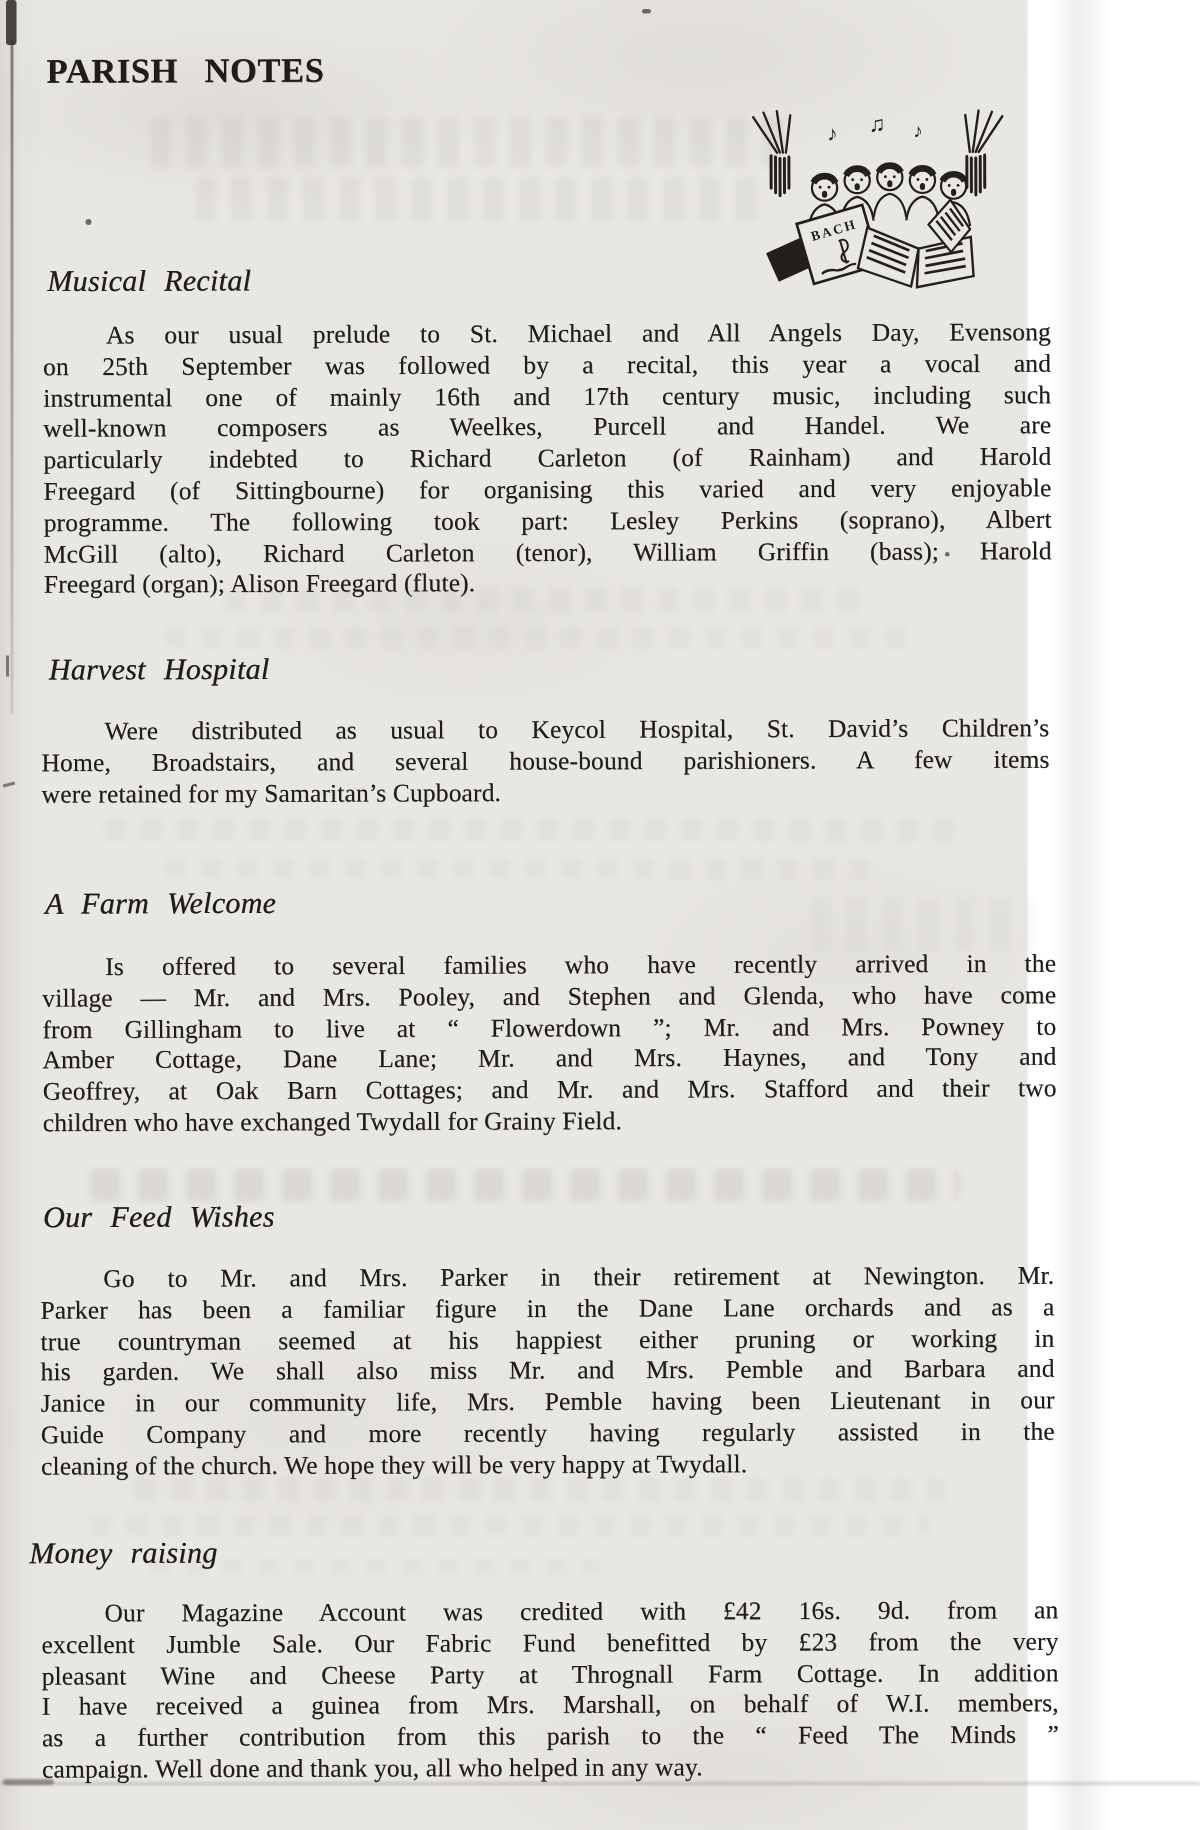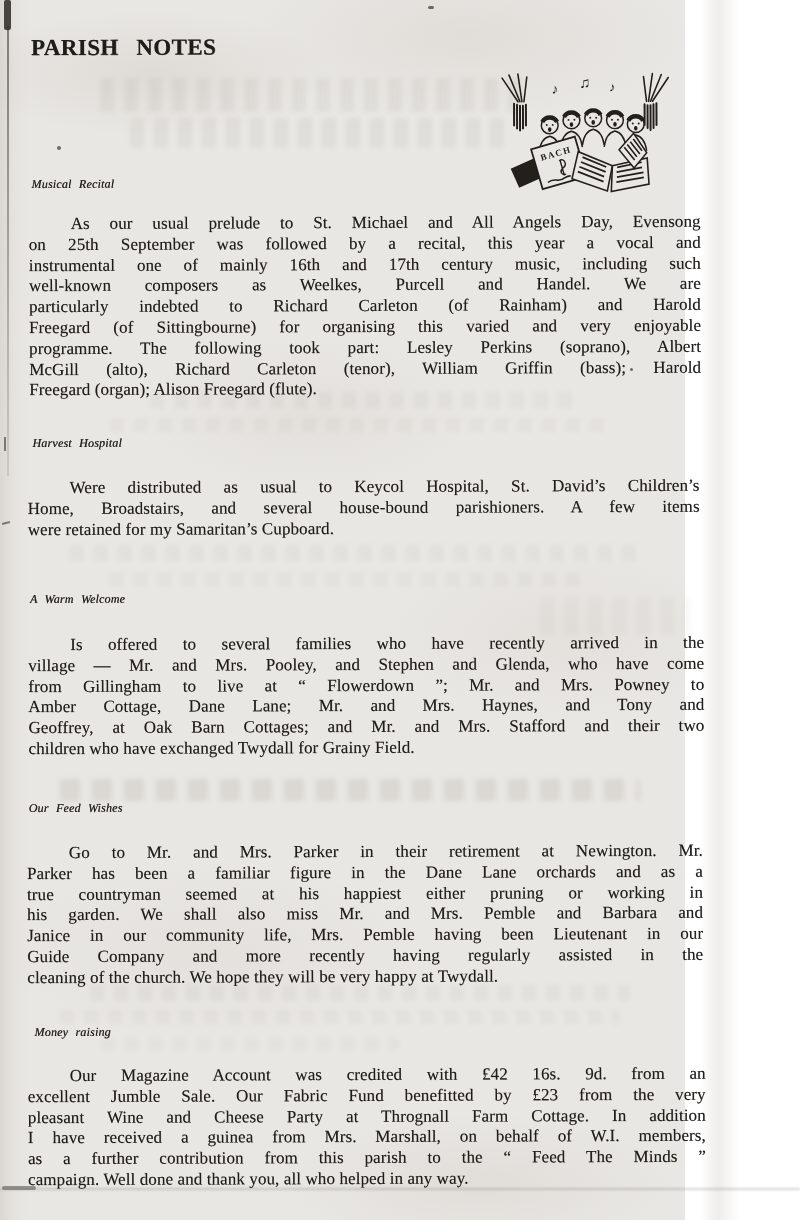--- a/index.html
+++ b/index.html
@@ -20,21 +20,21 @@
       linear-gradient(90deg, rgba(150,145,137,.18) 0px, rgba(150,145,137,.05) 14px, rgba(150,145,137,0) 30px);
     color:#201d19;
   }
   .content{position:absolute;inset:0;transform:rotate(-0.2deg);transform-origin:50% 50%;}
   .doc-title{
     position:absolute;left:33px;top:34px;
     font-size:23px;font-weight:bold;letter-spacing:.4px;word-spacing:.5em;
     text-shadow:.3px .3px 0 rgba(32,29,25,.6);
   }
   .sec-heading{
-    position:absolute;font-style:italic;font-size:12px;
+    position:absolute;font-style:italic;font-size:20px;
     word-spacing:.34em;letter-spacing:.2px;
     text-shadow:.3px 0 0 rgba(32,29,25,.75);
   }
   .para{position:absolute;font-size:17px;line-height:20.8px;letter-spacing:.1px;
     text-shadow:.2px .2px 0 rgba(32,29,25,.5);}
   .line{text-align:justify;text-align-last:justify;}
   .line.first{text-indent:42px;}
   .line.last{text-align-last:left;}
   .illus{position:absolute;left:498px;top:72px;width:178px;height:128px;}
   
@@ -184,42 +184,42 @@
       <div class="line last">Freegard (organ); Alison Freegard (flute).</div>
     </div>
 
     <div class="sec-heading" style="left:33px;top:435px;">Harvest Hospital</div>
     <div class="para" style="left:28px;top:477px;width:672px;">
       <div class="line first">Were distributed as usual to Keycol Hospital, St. David’s Children’s</div>
       <div class="line">Home, Broadstairs, and several house-bound parishioners.  A few items</div>
       <div class="line last">were retained for my Samaritan’s Cupboard.</div>
     </div>
 
-    <div class="sec-heading" style="left:30px;top:591px;">A Warm Welcome</div>
+    <div class="sec-heading" style="left:30px;top:591px;">A Farm Welcome</div>
     <div class="para" style="left:28px;top:634px;width:676px;">
       <div class="line first">Is offered to several families who have recently arrived in the</div>
       <div class="line">village — Mr. and Mrs. Pooley, and Stephen and Glenda, who have come</div>
       <div class="line">from Gillingham to live at “ Flowerdown ”; Mr. and Mrs. Powney to</div>
       <div class="line">Amber Cottage, Dane Lane; Mr. and Mrs. Haynes, and Tony and</div>
       <div class="line">Geoffrey, at Oak Barn Cottages; and Mr. and Mrs. Stafford and their two</div>
       <div class="line last">children who have exchanged Twydall for Grainy Field.</div>
     </div>
 
     <div class="sec-heading" style="left:28px;top:800px;">Our Feed Wishes</div>
     <div class="para" style="left:26px;top:842px;width:676px;">
       <div class="line first">Go to Mr. and Mrs. Parker in their retirement at Newington.  Mr.</div>
       <div class="line">Parker has been a familiar figure in the Dane Lane orchards and as a</div>
       <div class="line">true countryman seemed at his happiest either pruning or working in</div>
       <div class="line">his garden.  We shall also miss Mr. and Mrs. Pemble and Barbara and</div>
       <div class="line">Janice in our community life, Mrs. Pemble having been Lieutenant in our</div>
       <div class="line">Guide Company and more recently having regularly assisted in the</div>
       <div class="line last">cleaning of the church.  We hope they will be very happy at Twydall.</div>
     </div>
 
-    <div class="sec-heading" style="left:33px;top:1024px;">Money raising</div>
+    <div class="sec-heading" style="left:18px;top:1024px;">Money raising</div>
     <div class="para" style="left:26px;top:1065px;width:678px;">
       <div class="line first">Our Magazine Account was credited with £42 16s. 9d. from an</div>
       <div class="line">excellent Jumble Sale.  Our Fabric Fund benefitted by £23 from the very</div>
       <div class="line">pleasant Wine and Cheese Party at Thrognall Farm Cottage.  In addition</div>
       <div class="line">I have received a guinea from Mrs. Marshall, on behalf of W.I. members,</div>
       <div class="line">as a further contribution from this parish to the “ Feed The Minds ”</div>
       <div class="line last">campaign.  Well done and thank you, all who helped in any way.</div>
     </div>
 
   </div>

